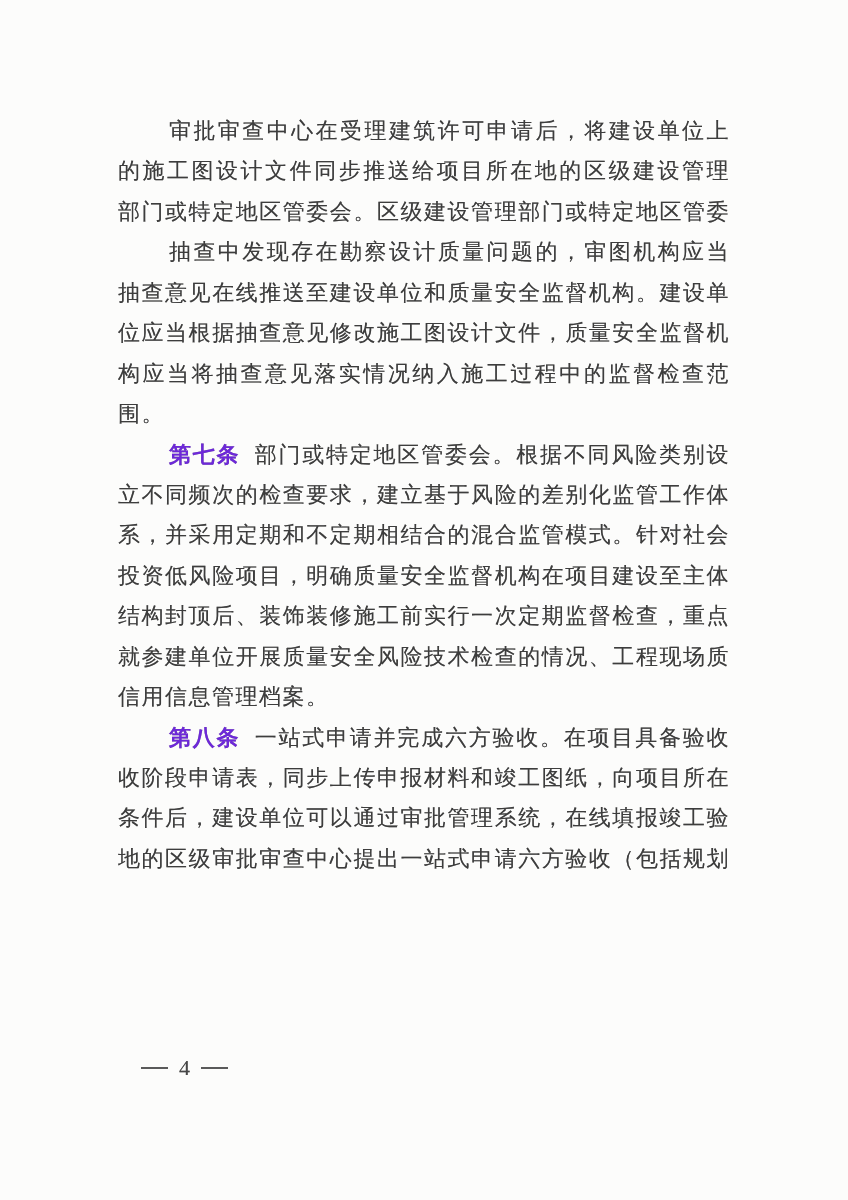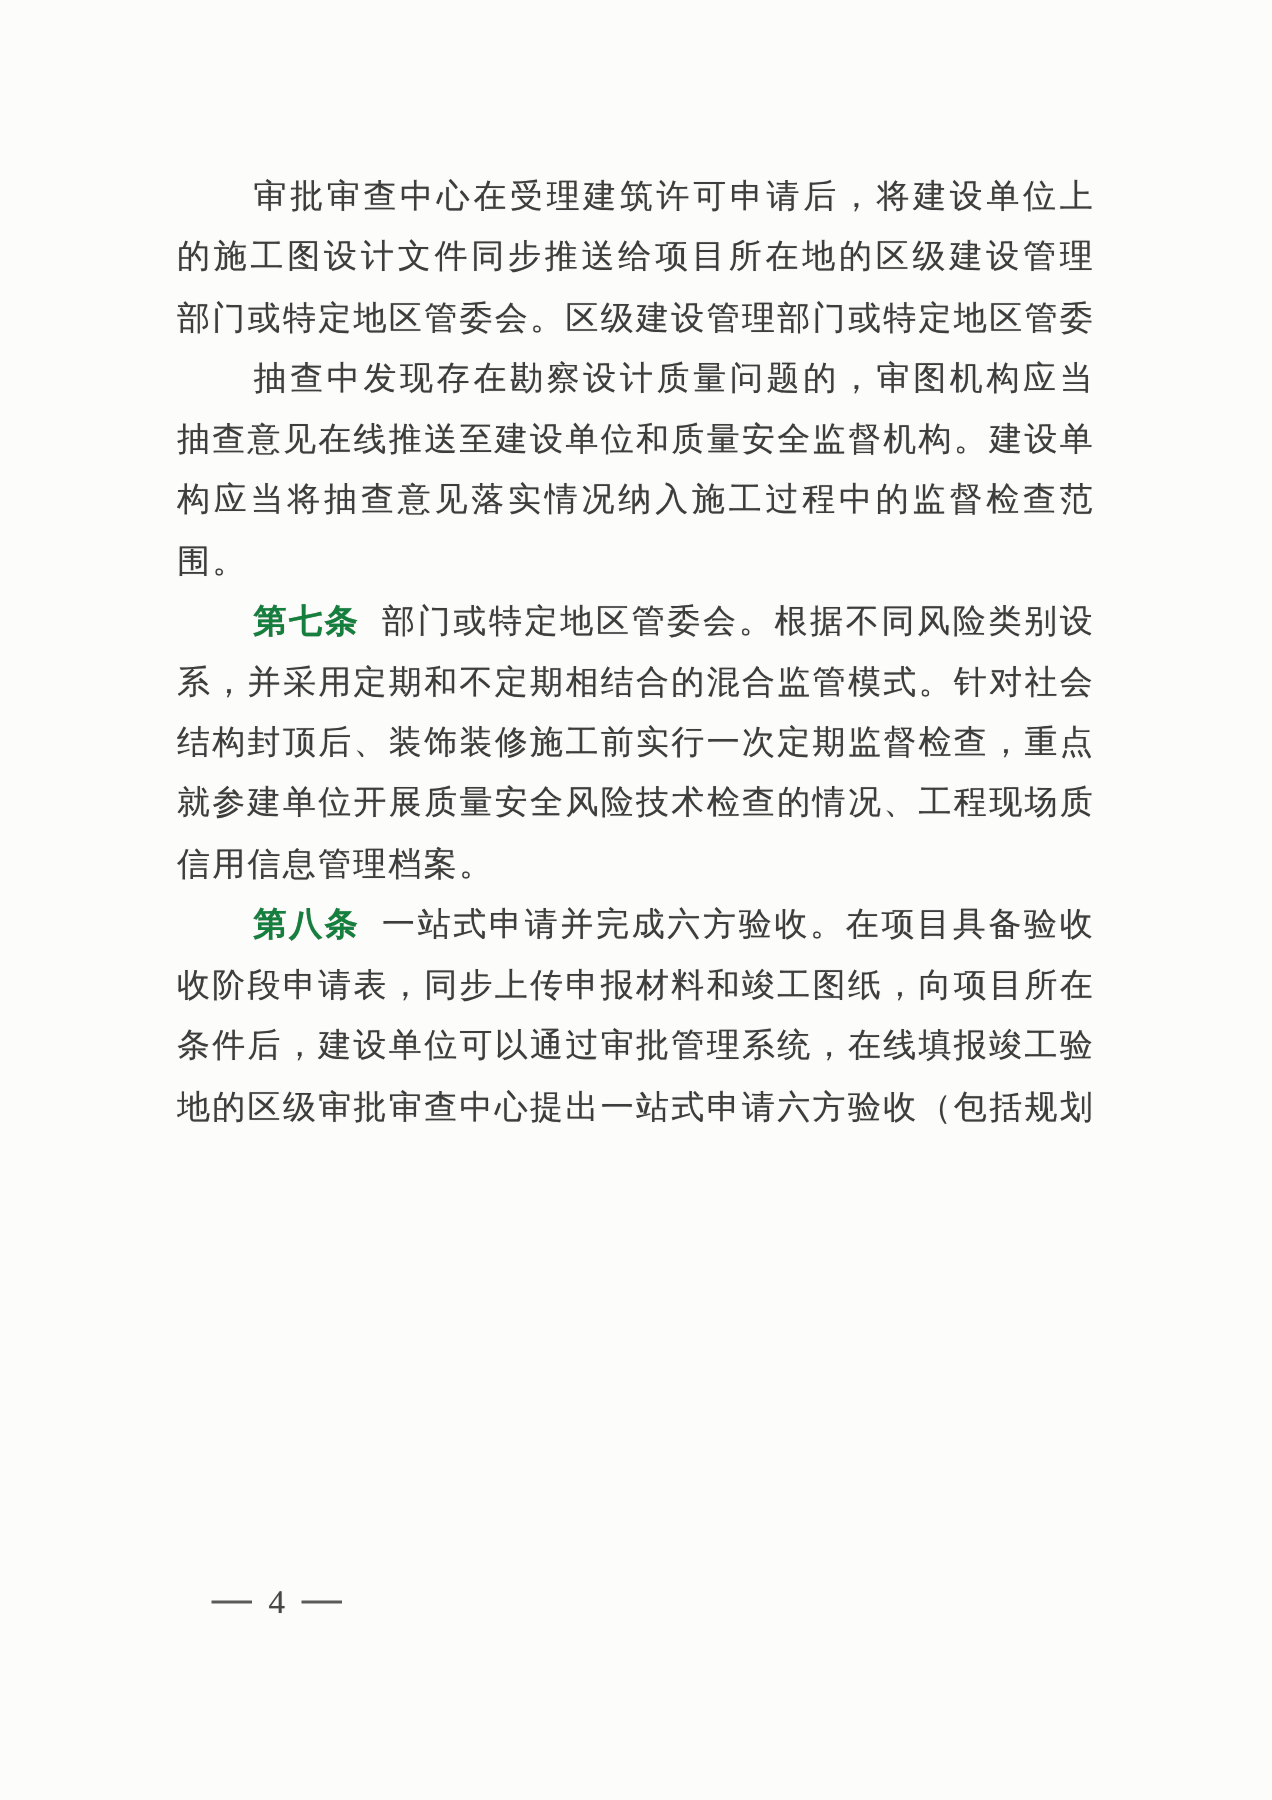--- a/index.html
+++ b/index.html
@@ -31,21 +31,21 @@
     white-space: normal;
     text-align: justify;
     text-align-last: justify;
     text-justify: inter-character;
     overflow: hidden;
   }
   .line.indent { padding-left: 51px; }
   .term {
     font-weight: bold;
     margin-right: 0.65em;
-    color: #15803d;
+    color: #6d28d9;
   }
   .footer {
     position: absolute;
     left: 141px;
     top: 1053px;
     height: 30px;
     display: flex;
     align-items: center;
     gap: 11px;
     font-size: 22px;
@@ -65,24 +65,27 @@
 </head>
 <body>
 
 <div class="page">
   <div class="body-text">
       <div class="line fill indent"><span>审批审查中心在受理建筑许可申请后，将建设单位上传</span></div>
       <div class="line fill"><span>的施工图设计文件同步推送给项目所在地的区级建设管理</span></div>
       <div class="line fill"><span>部门或特定地区管委会。区级建设管理部门或特定地区管委</span></div>
       <div class="line fill indent"><span>抽查中发现存在勘察设计质量问题的，审图机构应当将</span></div>
       <div class="line fill"><span>抽查意见在线推送至建设单位和质量安全监督机构。建设单</span></div>
+      <div class="line fill"><span>位应当根据抽查意见修改施工图设计文件，质量安全监督机</span></div>
       <div class="line fill"><span>构应当将抽查意见落实情况纳入施工过程中的监督检查范</span></div>
       <div class="line"><span>围。</span></div>
       <div class="line fill indent"><b class="term">第七条</b><span>部门或特定地区管委会。根据不同风险类别设</span></div>
+      <div class="line fill"><span>立不同频次的检查要求，建立基于风险的差别化监管工作体</span></div>
       <div class="line fill"><span>系，并采用定期和不定期相结合的混合监管模式。针对社会</span></div>
+      <div class="line fill"><span>投资低风险项目，明确质量安全监督机构在项目建设至主体</span></div>
       <div class="line fill"><span>结构封顶后、装饰装修施工前实行一次定期监督检查，重点</span></div>
       <div class="line fill"><span>就参建单位开展质量安全风险技术检查的情况、工程现场质</span></div>
       <div class="line"><span>信用信息管理档案。</span></div>
       <div class="line fill indent"><b class="term">第八条</b><span>一站式申请并完成六方验收。在项目具备验收</span></div>
       <div class="line fill"><span>收阶段申请表，同步上传申报材料和竣工图纸，向项目所在</span></div>
       <div class="line fill"><span>条件后，建设单位可以通过审批管理系统，在线填报竣工验</span></div>
       <div class="line fill"><span>地的区级审批审查中心提出一站式申请六方验收（包括规划</span></div>
     </div>
   <div class="footer">
     <span class="dash"></span>

